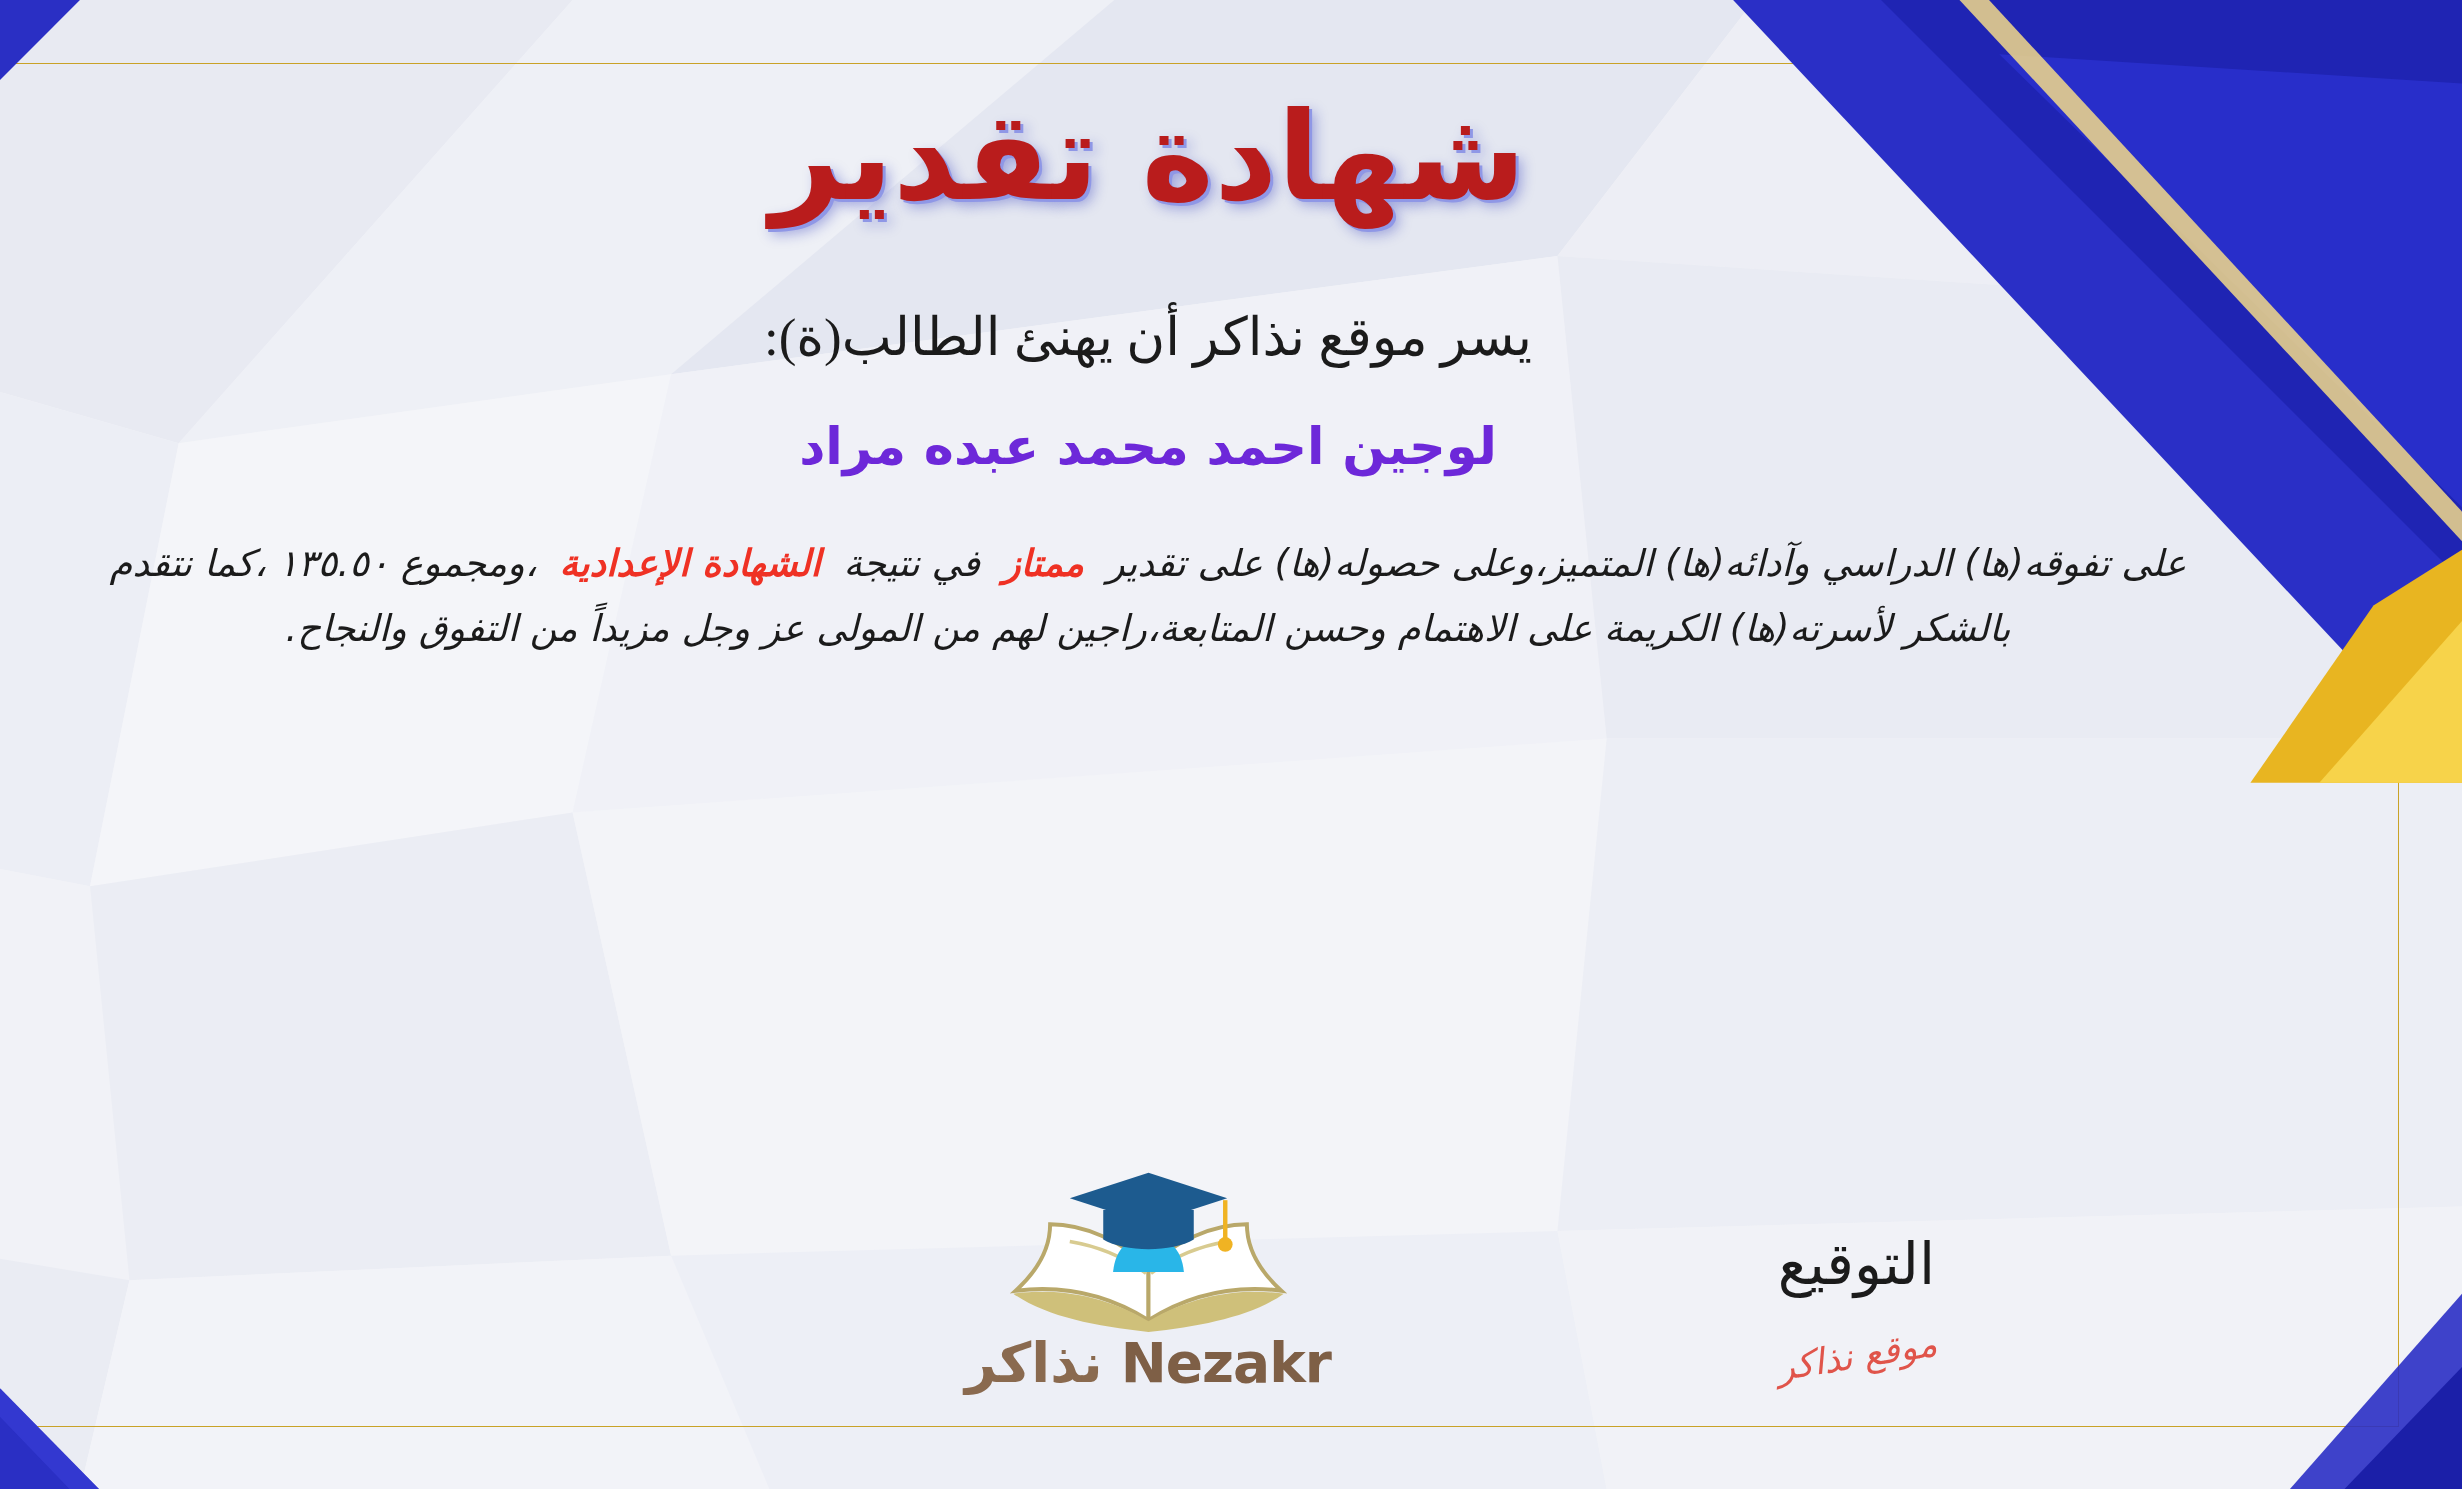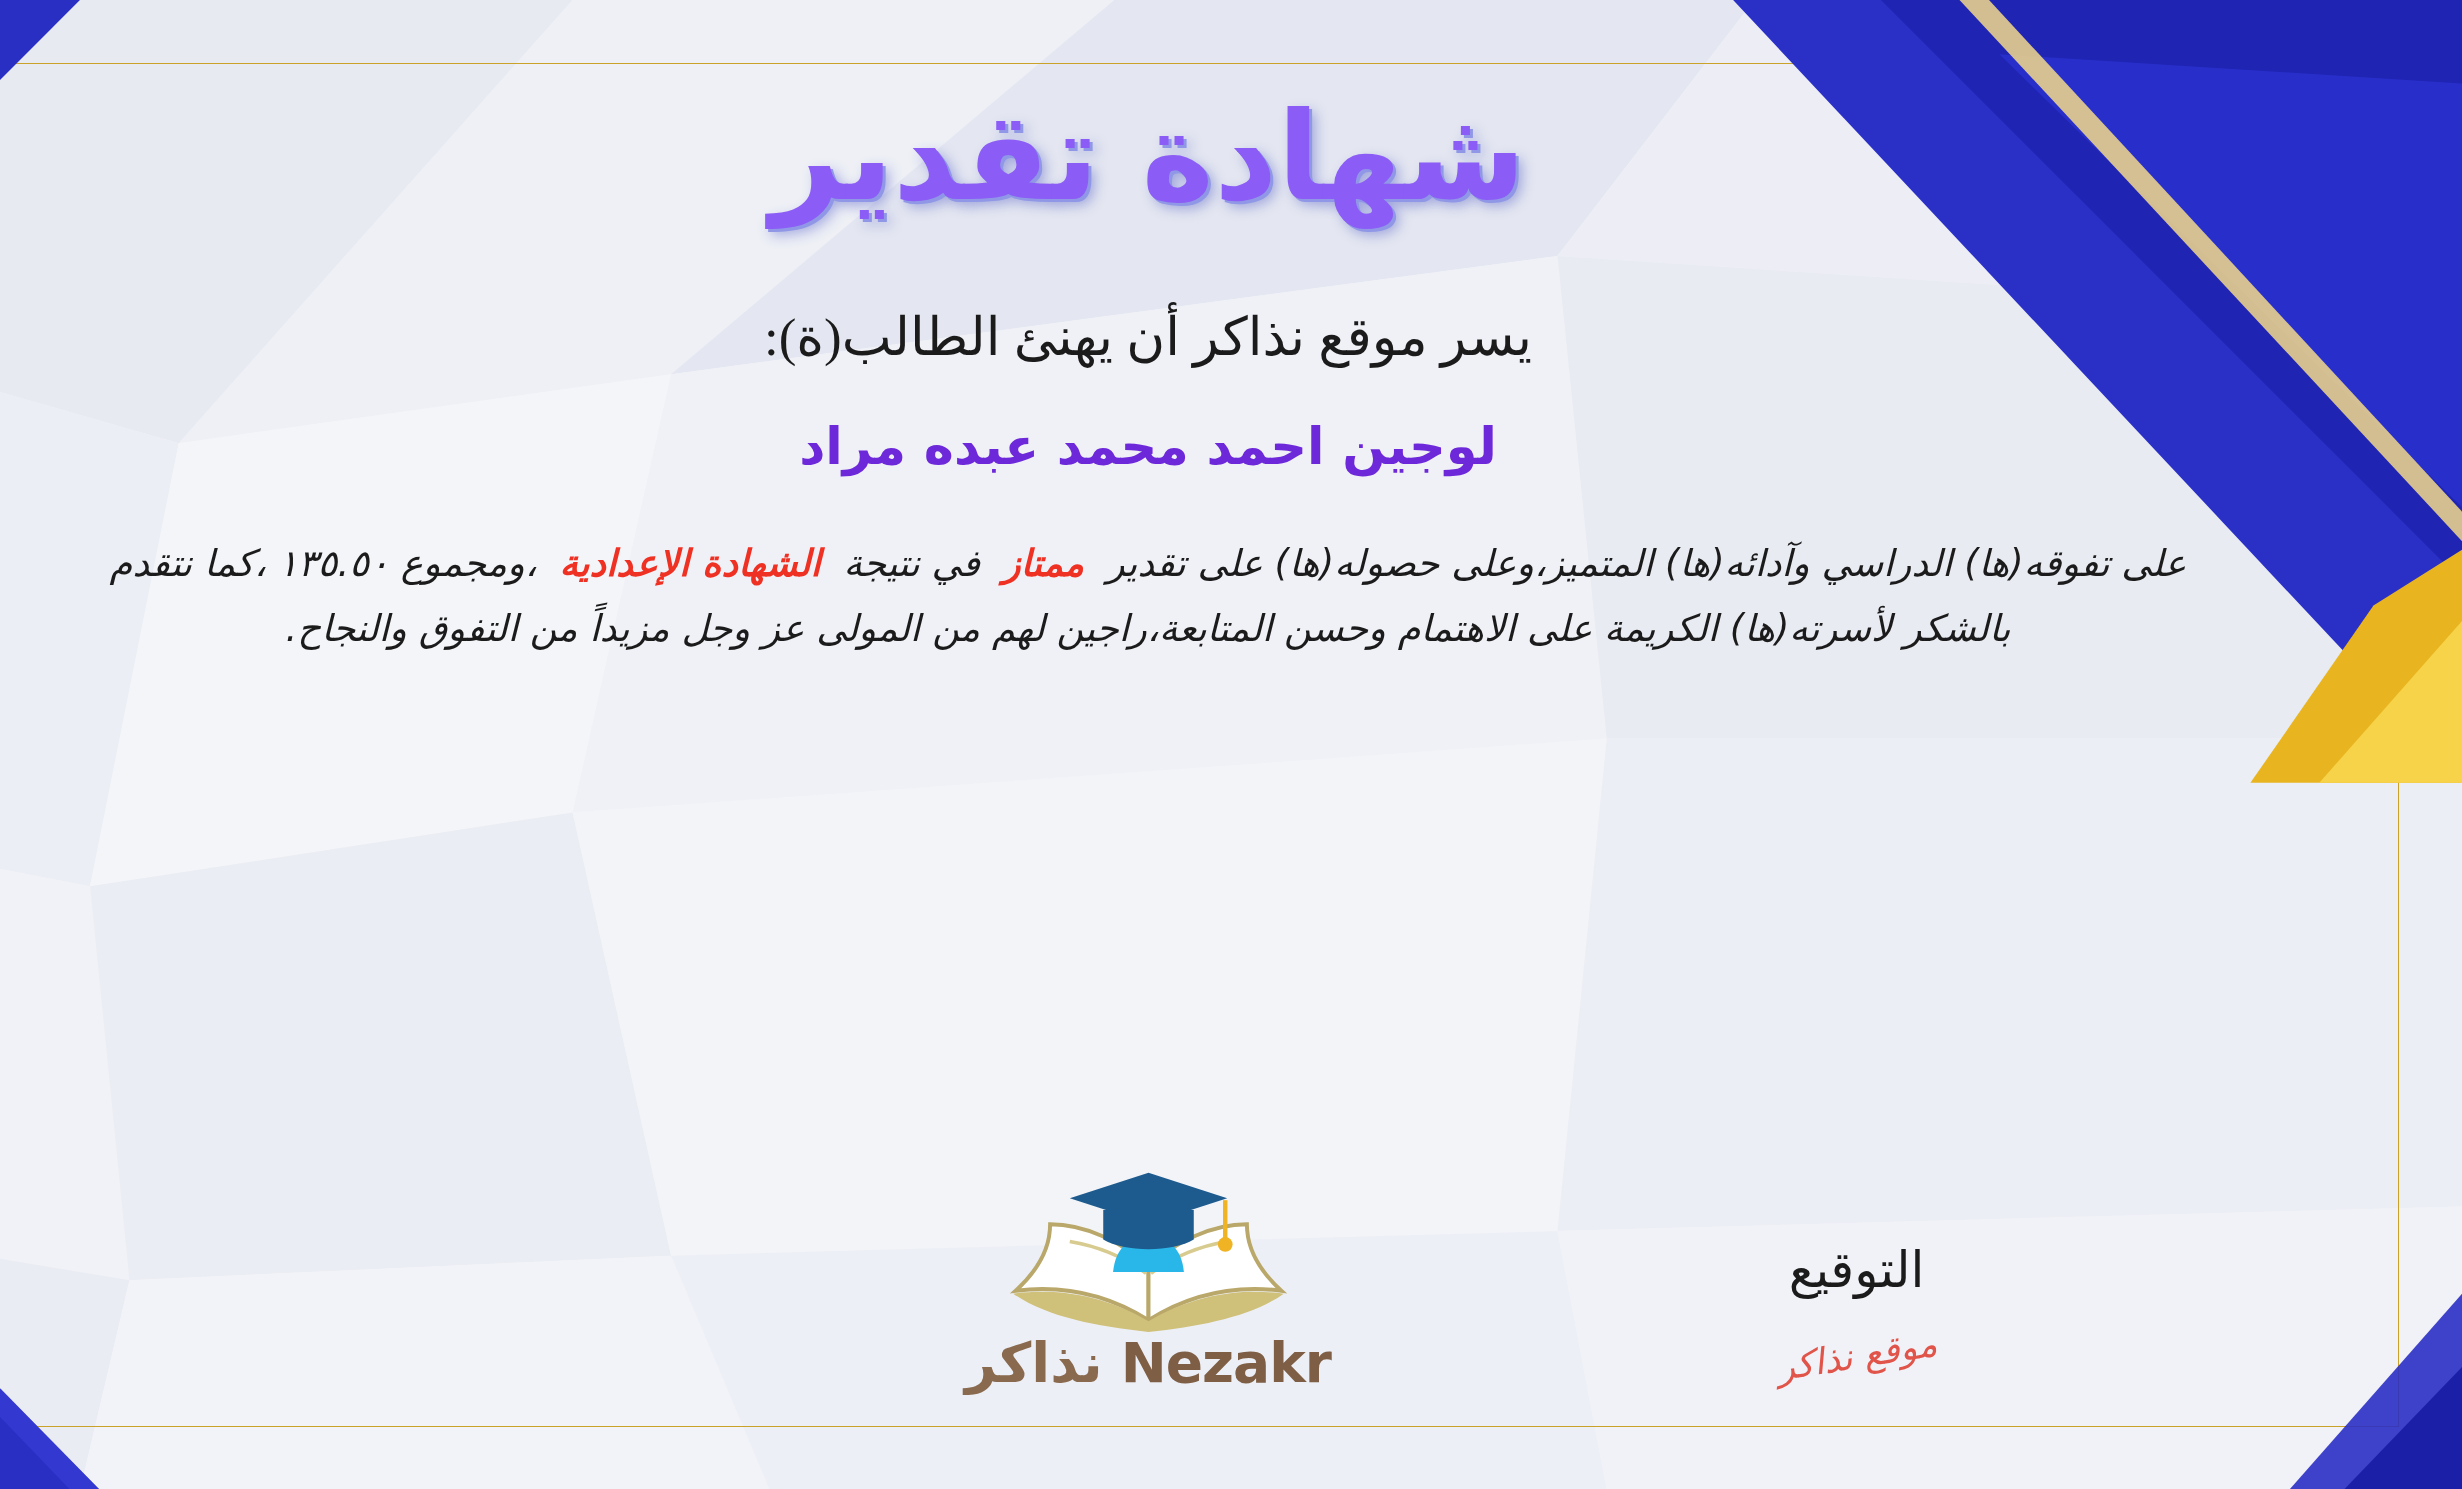--- a/index.html
+++ b/index.html
@@ -59,21 +59,21 @@
     display: flex;
     flex-direction: column;
     align-items: center;
     padding-top: 74px;
   }
 
   .title {
     font-family: "DejaVu Sans", sans-serif;
     font-size: 123px;
     font-weight: bold;
-    color: #8b5cf6;
+    color: #b91c1c;
     letter-spacing: -3px;
     line-height: 1.1;
     text-shadow:
        3px 3px 0 #8f97e6,
       5.9px 5.9px 12.8px rgba(26,36,181,.35);
     margin-top: 14.8px;
     direction: rtl;
   }
 
   .body-block {
@@ -126,21 +126,21 @@
 
   .signature-area {
     position: absolute;
     right: 384px;
     bottom: 19.7px;
     width: 443px;
     text-align: center;
     direction: rtl;
   }
   .signature-label {
-    font-size: 50px;
+    font-size: 58px;
     color: #1b1b1b;
     line-height: 1.3;
   }
   .signature-script {
     margin-top: 32.5px;
     font-family: "DejaVu Serif", "Liberation Serif", serif;
     font-style: italic;
     font-size: 36px;
     color: #e0544a;
     transform: rotate(-9deg);

